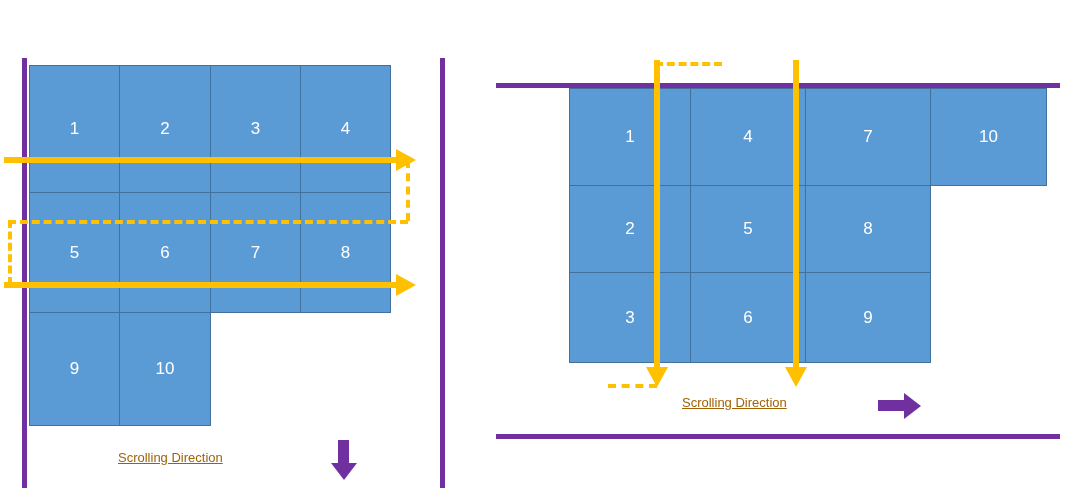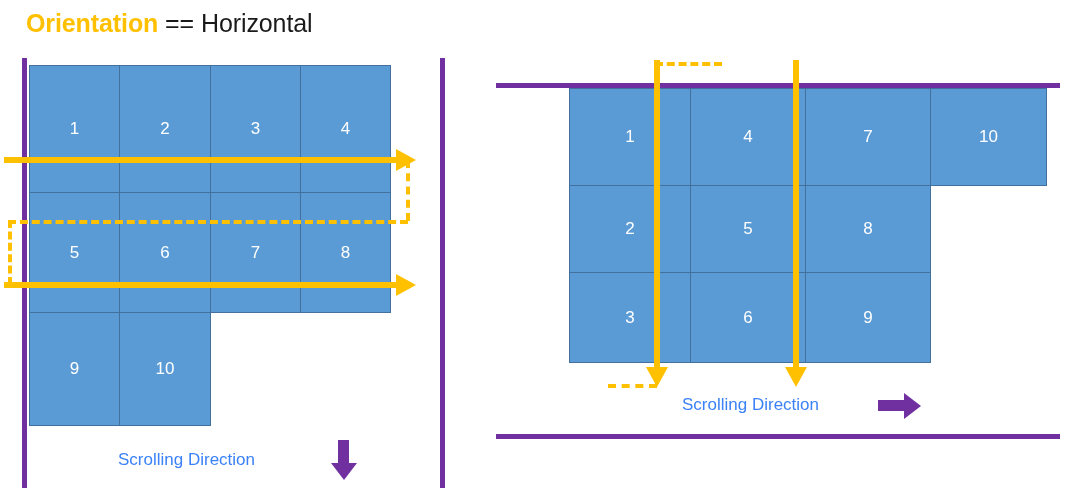--- a/index.html
+++ b/index.html
@@ -96,23 +96,24 @@
   }
   .dash-v {
     position: absolute;
     width: 0;
     border-left: 4px dashed #FFC000;
   }
 
   
   .scroll-label {
     position: absolute;
-    font-size: 17px;
-    color: #3b82f6;
+    font-size: 13px;
+    color: #a16207;
     white-space: nowrap;
+    text-decoration: underline;
   }
   .parrow-down-shaft {
     position: absolute;
     width: 11px;
     background: #7030A0;
   }
   .parrow-down-head {
     position: absolute;
     width: 0; height: 0;
     border-left: 13px solid transparent;
@@ -132,23 +133,20 @@
     border-left: 17px solid #7030A0;
   }
 </style>
 </head>
 <body>
 
 <div id="root">
 
   <div class="panel" id="panel-horizontal">
 
-    <div class="title" style="left:26px; top:9px;">
-      <span class="kw">Orientation</span><span class="rest"> == Horizontal</span>
-    </div>
 
     <div class="rail-v" style="left:22px; top:58px; height:430px;"></div>
     <div class="rail-v" style="left:440px; top:58px; height:430px;"></div>
 
     <div class="cell" style="left:29px;  top:65px;  width:91px;  height:128px;">1</div>
     <div class="cell" style="left:119px; top:65px;  width:92px;  height:128px;">2</div>
     <div class="cell" style="left:210px; top:65px;  width:91px;  height:128px;">3</div>
     <div class="cell" style="left:300px; top:65px;  width:91px;  height:128px;">4</div>
 
     <div class="cell" style="left:29px;  top:192px; width:91px;  height:121px;">5</div>

